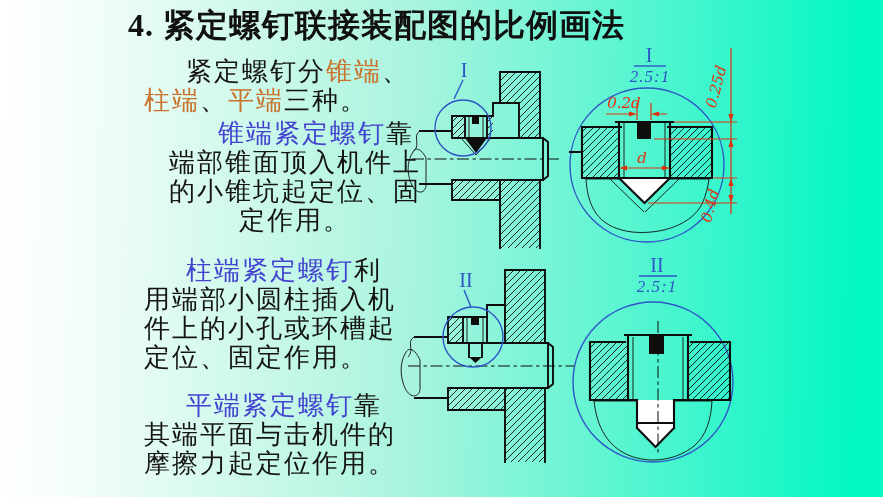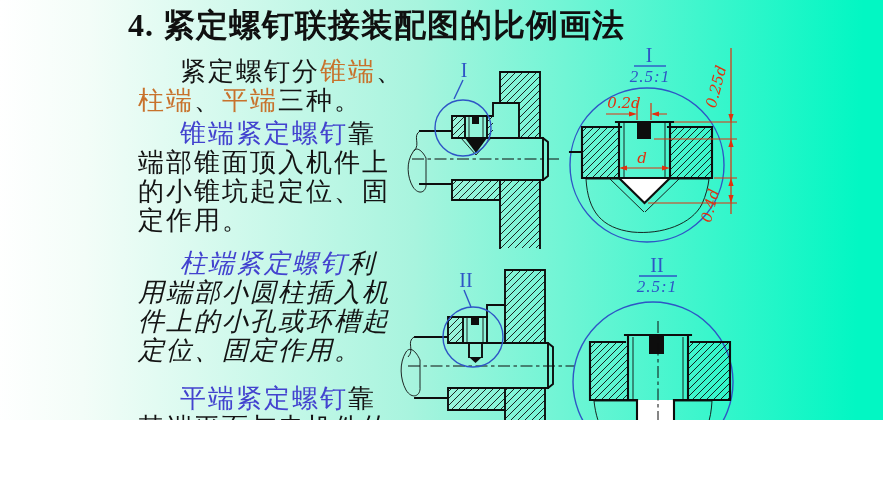--- a/index.html
+++ b/index.html
@@ -1,38 +1,38 @@
 <!DOCTYPE html>
 <html><head>
 <meta charset="utf-8">
 <style>
   html,body{margin:0;padding:0;}
   .slide{
     position:relative;
-    width:883px;height:420px;
+    width:883px;height:497px;
     overflow:hidden;
     background:linear-gradient(91deg,#ffffff 0%,#f3fdf8 10%,#a8f4de 47%,#02f7c3 97%);
     font-family:"Liberation Serif","DejaVu Serif",serif;
   }
   .title{
     position:absolute;left:128px;top:4px;
     font-size:32px;font-weight:bold;color:#101010;
     letter-spacing:1px;white-space:nowrap;
   }
   .textcol{
-    position:absolute;left:138px;top:57px;width:302px;
+    position:absolute;left:144px;top:57px;width:302px;
   }
   .para{
     margin:0;
     font-size:26px;line-height:29px;letter-spacing:2px;
     color:#141414;white-space:pre-line;
     text-indent:42px;
   }
-  .para.p2{margin-top:4px;}
-  .para.p3{margin-top:14px;font-style:italic;}
+  .para.p2{margin-top:4px;text-align:center;}
+  .para.p3{margin-top:21px;}
   .para.p4{margin-top:19px;}
   .run-orange{color:#c8722c;}
   .run-blue{color:#4343cf;}
   .diagram{position:absolute;left:0;top:0;}
   
   .ol{stroke:#0d0d0d;stroke-width:1.9;fill:none;stroke-linecap:square;}
   .ol2{stroke:#0d0d0d;stroke-width:2.1;fill:none;stroke-linecap:square;}
   .thin{stroke:#0d0d0d;stroke-width:0.9;fill:none;}
   .cl{stroke:#0d0d0d;stroke-width:1;fill:none;stroke-dasharray:12 3.5 3.5 3.5;}
   .blueln{stroke:#2e55c6;stroke-width:1.4;fill:none;}

